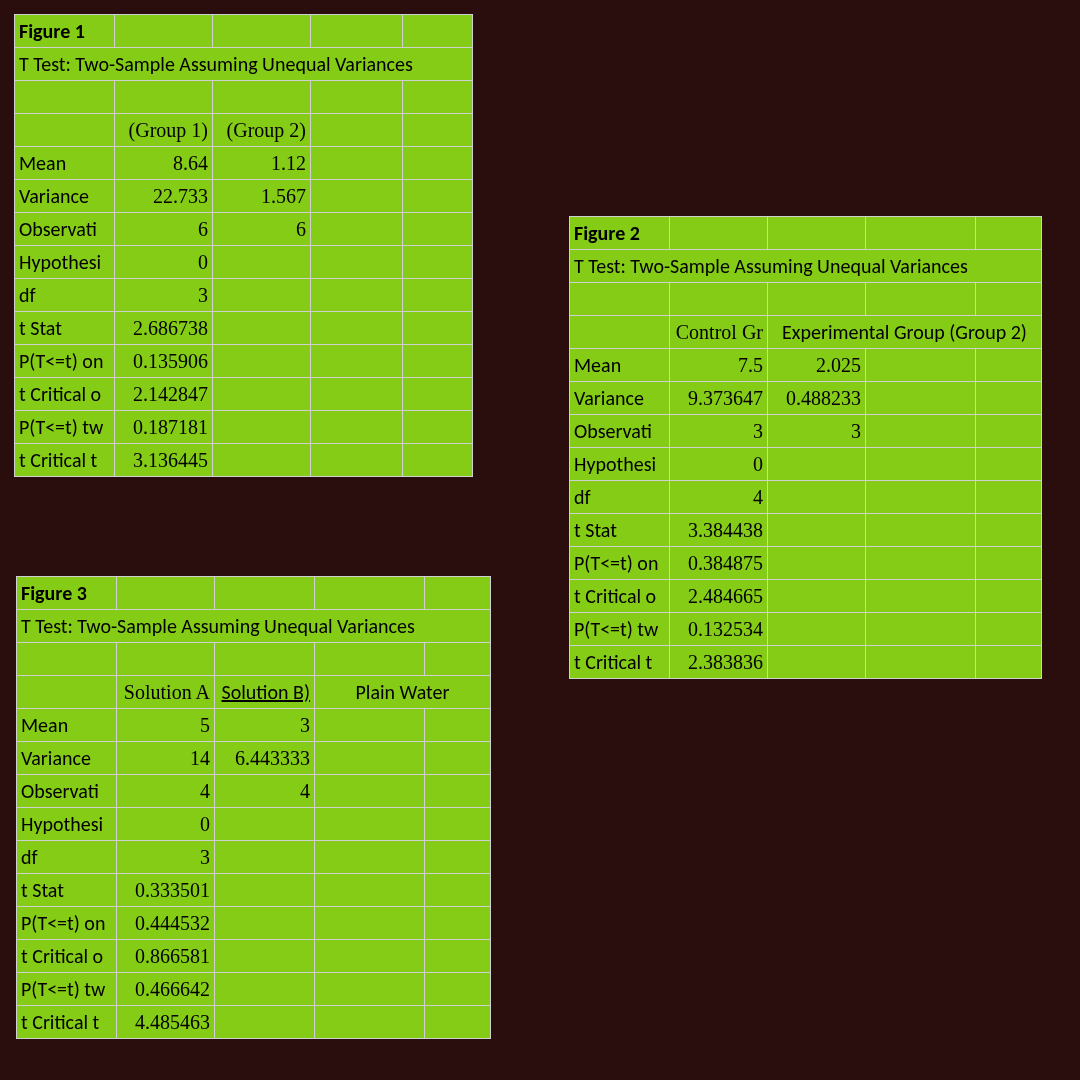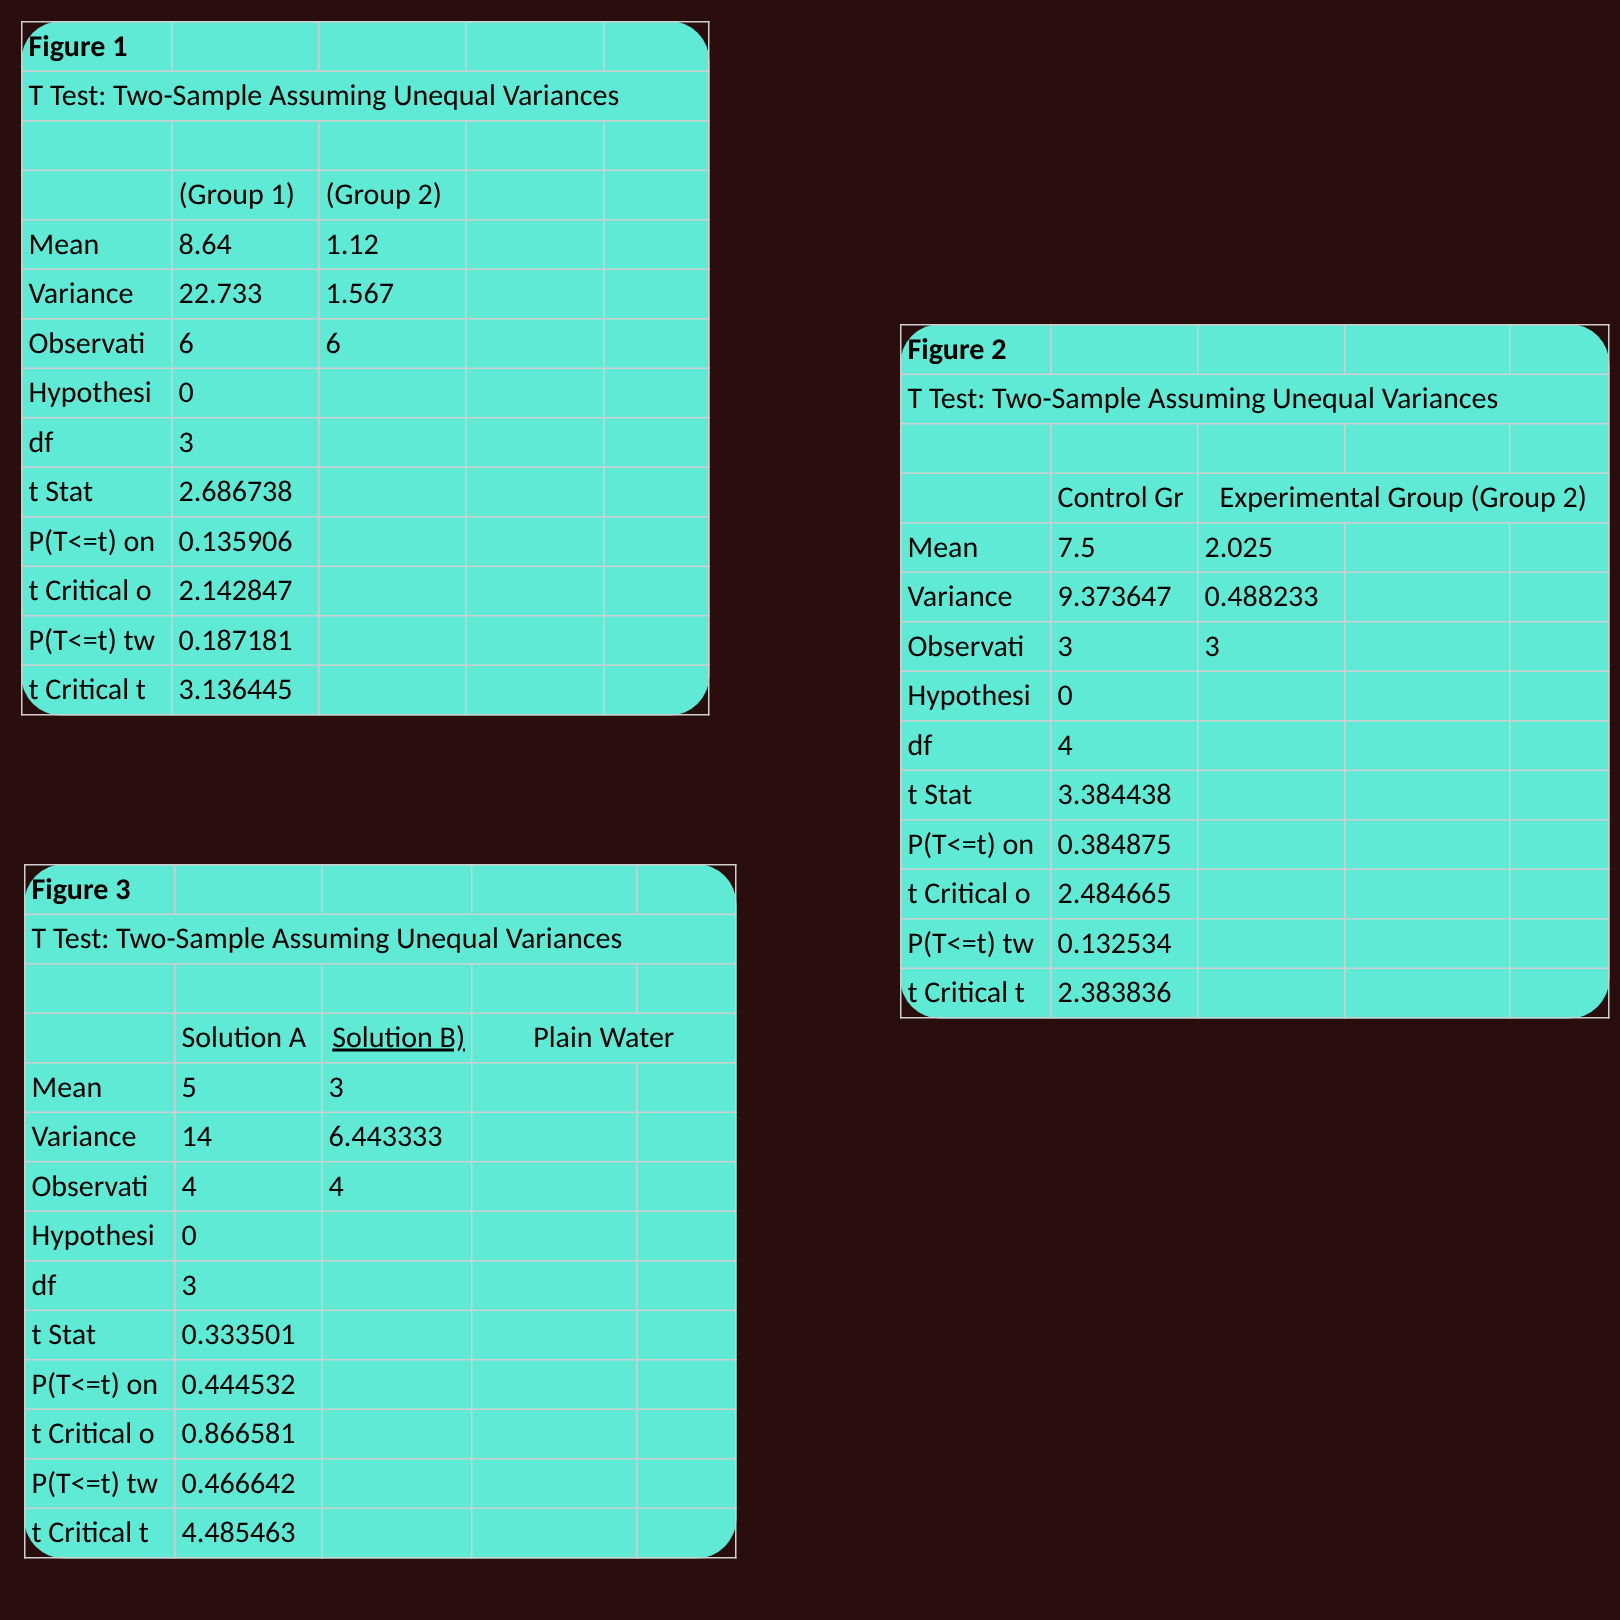--- a/index.html
+++ b/index.html
@@ -1,19 +1,19 @@
 <!DOCTYPE html>
 <html><head>
 <meta charset="utf-8">
 <style>
   html,body{margin:0;padding:0;width:1080px;height:1080px;background:#2A0E0E;font-family:Calibri,Arial,sans-serif;color:#000;position:relative;overflow:hidden;}
-  .sheet{position:absolute;background:#5eead4;border-collapse:collapse;table-layout:fixed;border-radius:27px;}
+  .sheet{position:absolute;background:#84cc16;border-collapse:collapse;table-layout:fixed;}
   .sheet td{border:1px solid #d0d0d0;height:32px;padding:0 4px;font-size:20px;white-space:nowrap;overflow:hidden;vertical-align:middle;}
   .hdr{font-weight:bold;}
-  .num{text-align:left;}
+  .num{text-align:right;font-family:Liberation Serif, serif;}
   .span{border-right:1px solid #d0d0d0;margin-left:12px;}
   
   .c0{width:100px;}
   .c1{width:98px;}
   .c2{width:98px;}
   .c3{width:92px;}
   .c4{width:70px;}
   
   .f2 .c3{width:110px;}
   .f2 .c4{width:66px;}
@@ -124,21 +124,21 @@
 <tr>
         <td>t Critical t</td>
         <td class="num">3.136445</td>
         <td></td>
         <td></td>
         <td></td>
       </tr>
 </tbody>
   </table>
 
-<table class="sheet f2" style="left:600px;top:216px;">
+<table class="sheet f2" style="left:569px;top:216px;">
 <colgroup>
       <col class="c0">
       <col class="c1">
       <col class="c2">
       <col class="c3">
       <col class="c4">
     </colgroup>
 <tbody>
       <tr>
         <td class="hdr">Figure 2</td>

